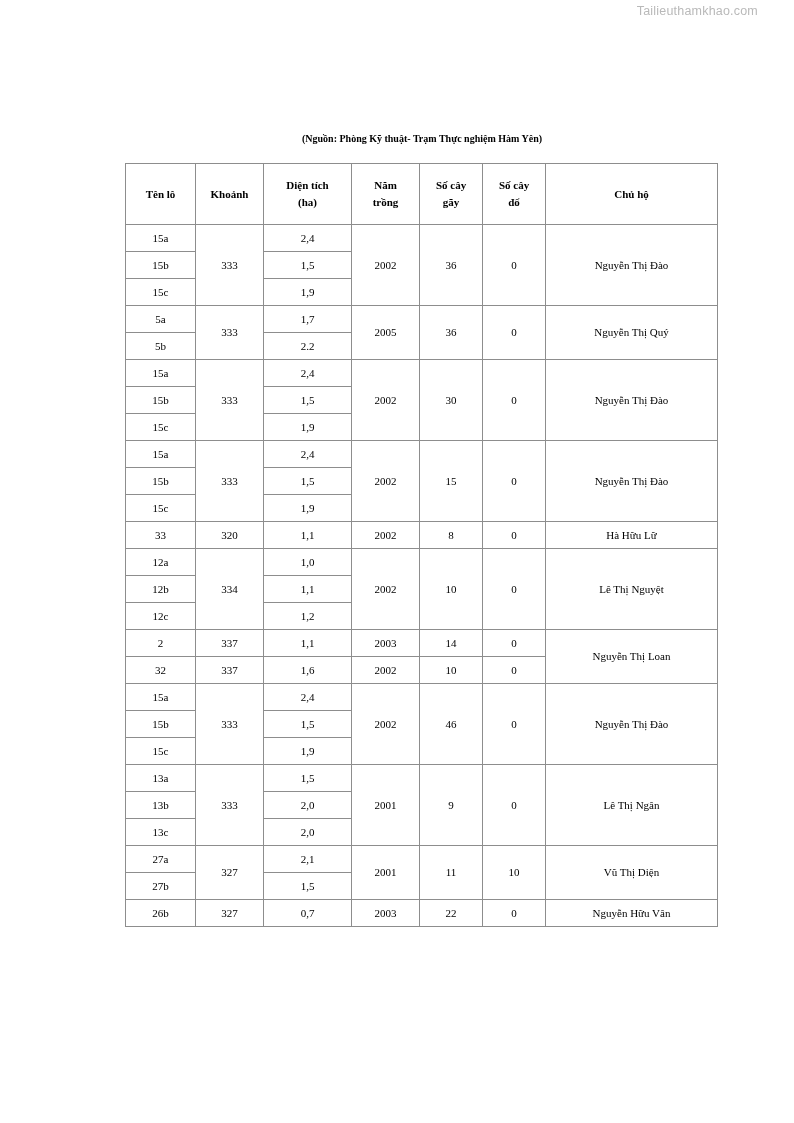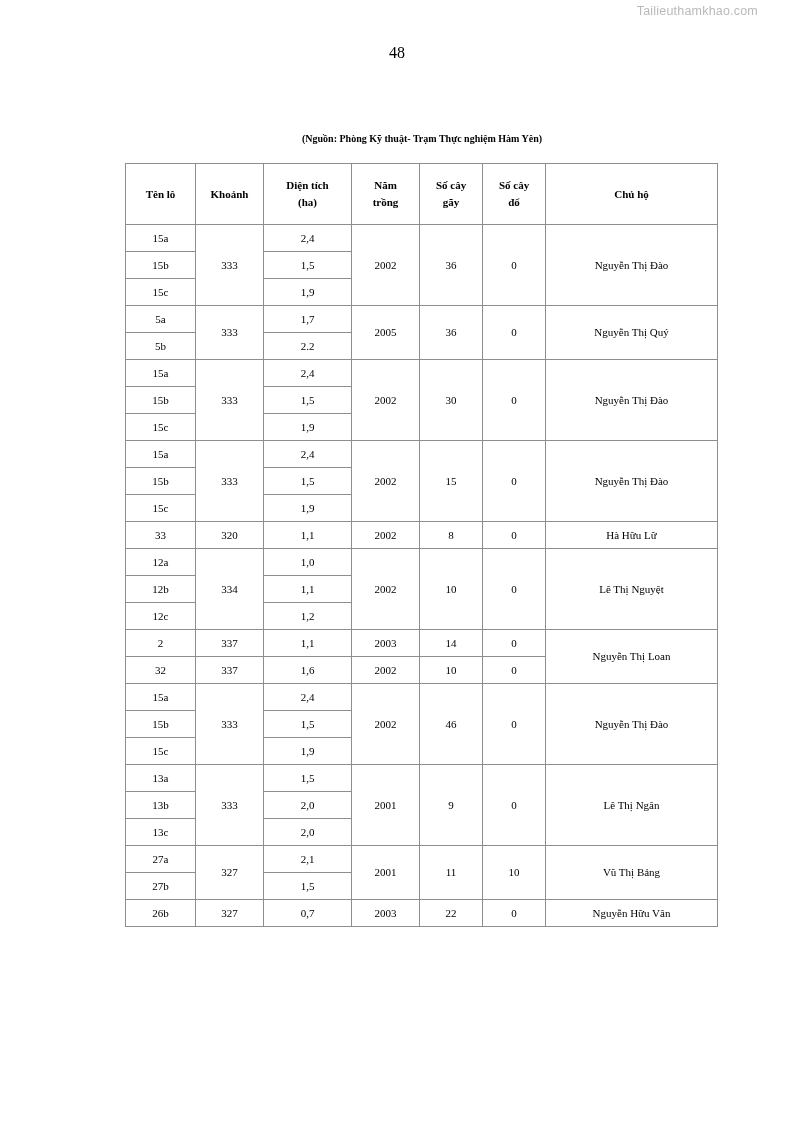--- a/index.html
+++ b/index.html
@@ -134,21 +134,20 @@
   col.c-fallen { width: 63px;  }
   col.c-owner  { width: 172px; }
 </style>
 </head>
 <body>
 
 <div class="page">
 
   <div class="watermark">Tailieuthamkhao.com</div>
 
-  <div class="page-number">48</div>
 
   <div class="content">
 
 
 
     <div class="table-source">(Nguồn: Phòng Kỹ thuật- Trạm Thực nghiệm Hàm Yên)</div>
 
     <table class="data-table">
       <colgroup>
         <col class="c-lot">
@@ -324,21 +323,21 @@
             <td>13c</td>
             <td>2,0</td>
           </tr>
           <tr>
             <td>27a</td>
             <td rowspan="2">327</td>
             <td>2,1</td>
             <td rowspan="2">2001</td>
             <td rowspan="2">11</td>
             <td rowspan="2">10</td>
-            <td rowspan="2" class="owner-cell">Vũ Thị Bảng</td>
+            <td rowspan="2" class="owner-cell">Vũ Thị Diện</td>
           </tr>
           <tr>
             <td>27b</td>
             <td>1,5</td>
           </tr>
           <tr>
             <td>26b</td>
             <td>327</td>
             <td>0,7</td>
             <td>2003</td>

